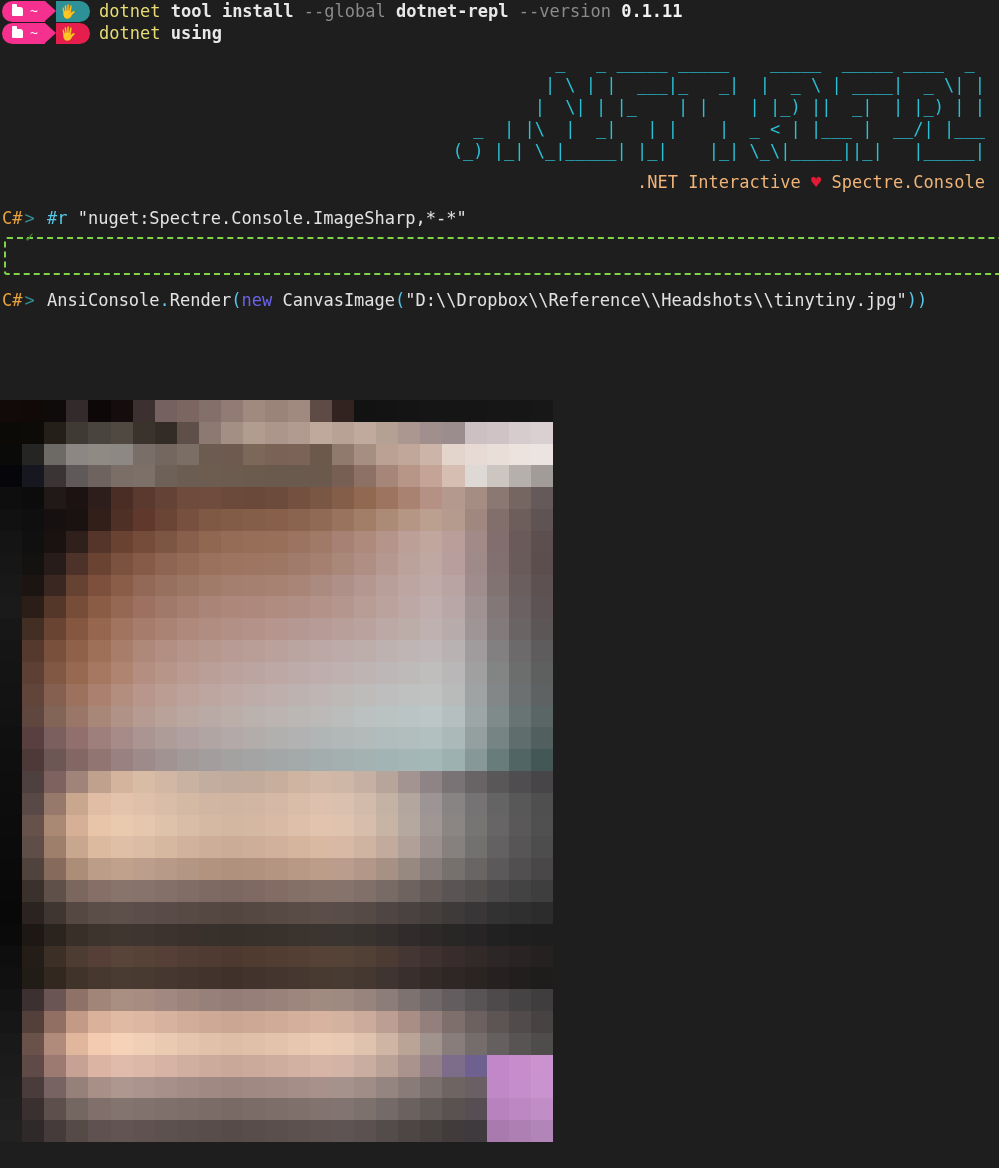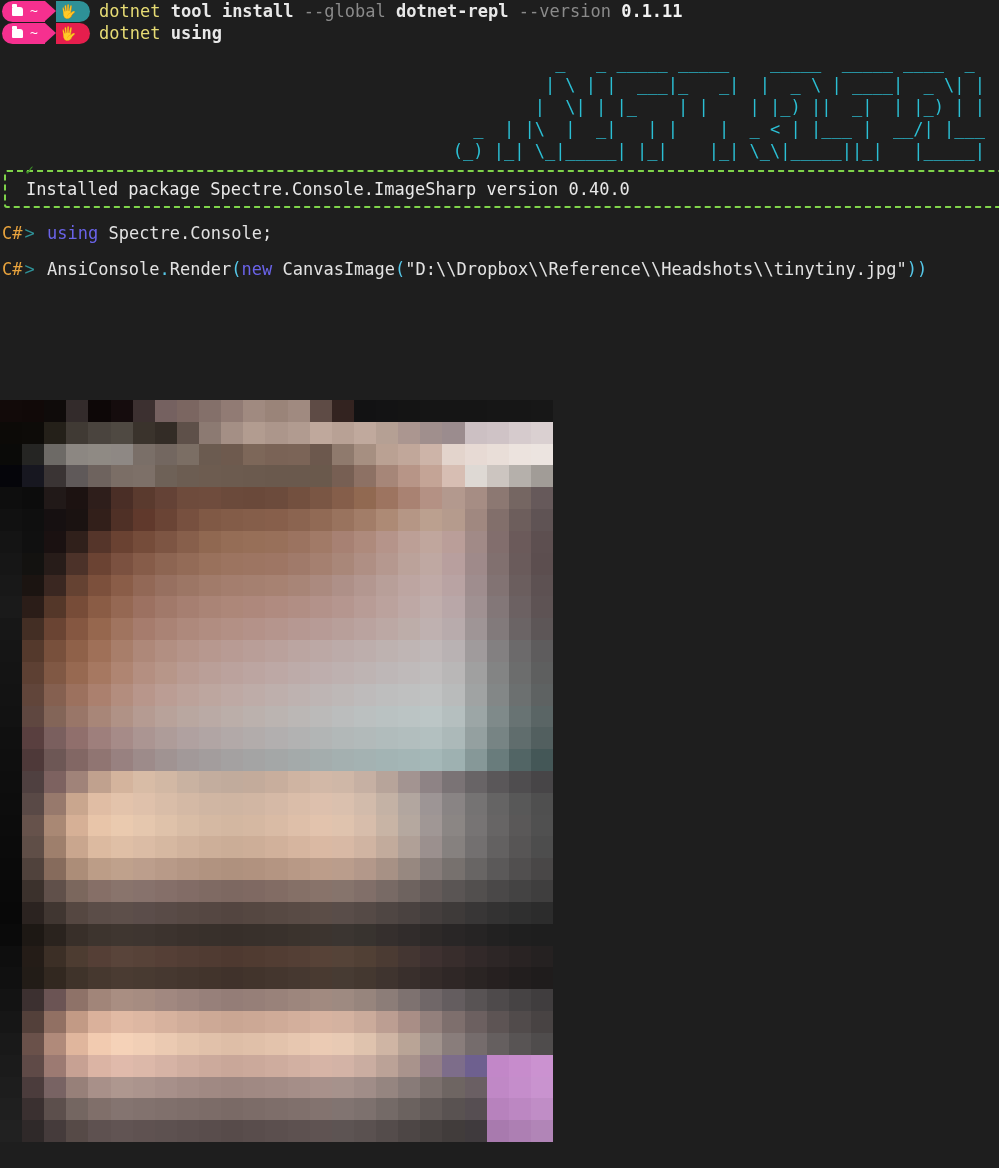--- a/index.html
+++ b/index.html
@@ -195,28 +195,28 @@
     </span>
     <span class="tok-cmd">dotnet</span><span class="tok-plain"> </span><span class="tok-arg">using</span>
   </div>
 
   <div class="banner"><span>         _   _ _____ _____    _____  _____ ____  _ </span>
 <span>        | \ | |  ___|_   _|  |  _ \ | ____|  _ \| |</span>
 <span>        |  \| | |_    | |    | |_) ||  _|  | |_) | |</span>
 <span>     _  | |\  |  _|   | |    |  _ &lt; | |___ |  __/| |___</span>
 <span>    (_) |_| \_|_____| |_|    |_| \_\|_____||_|   |_____|</span></div>
 
-
+  <div class="banner-credit"><span>.NET Interactive</span> <span class="heart">♥</span> <span>Spectre.Console</span></div>
+
+  <div class="repl-line"><span class="p-lang">C#</span><span class="p-gt">&gt;</span> <span class="c-directive">#r</span> <span class="c-string">"nuget:Spectre.Console.ImageSharp,*-*"</span></div>
 
   <div class="panel">
     <span class="panel-check">✓</span>
-    <span class="panel-text">Installed package Spectre.Console.ImageSharp version 0.40.0</span>
   </div>
 
-  <div class="repl-line"><span class="p-lang">C#</span><span class="p-gt">&gt;</span> <span class="c-keyword">using</span> <span class="c-type">Spectre.Console</span><span class="c-type">;</span></div>
 
   <div class="repl-line"><span class="p-lang">C#</span><span class="p-gt">&gt;</span> <span class="c-type">AnsiConsole</span><span class="c-dot">.</span><span class="c-type">Render</span><span class="c-punc">(</span><span class="c-keyword">new</span> <span class="c-type">CanvasImage</span><span class="c-punc">(</span><span class="c-string">"D:\\Dropbox\\Reference\\Headshots\\tinytiny.jpg"</span><span class="c-punc">))</span></div>
 
   <div class="canvas-wrap">
     <div class="pixel-canvas" id="pixel-canvas" style="grid-template-columns: repeat(25, 1fr); grid-template-rows: repeat(34, 1fr);">
         <i style="background: rgb(18, 10, 9);"></i>
         <i style="background: rgb(17, 9, 8);"></i>
         <i style="background: rgb(15, 11, 10);"></i>
         <i style="background: rgb(51, 43, 43);"></i>
         <i style="background: rgb(13, 7, 7);"></i>

